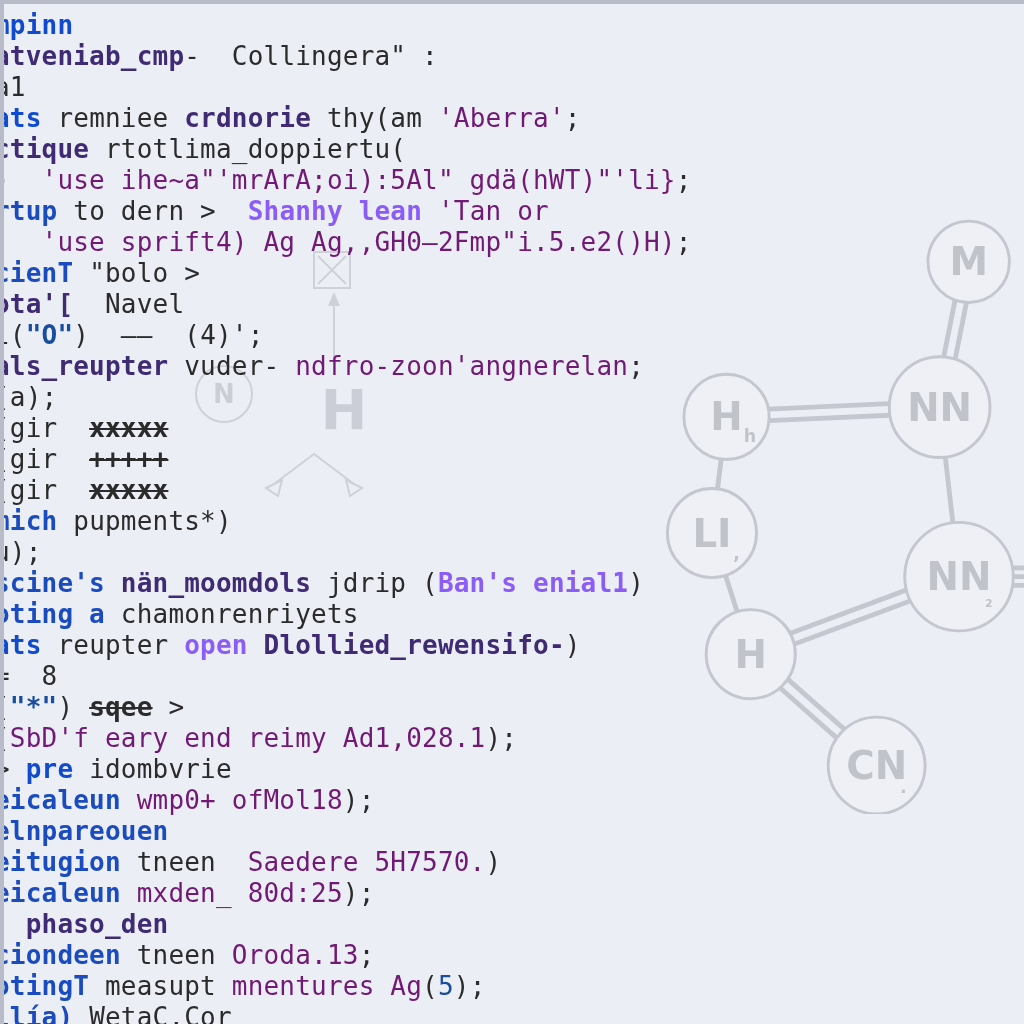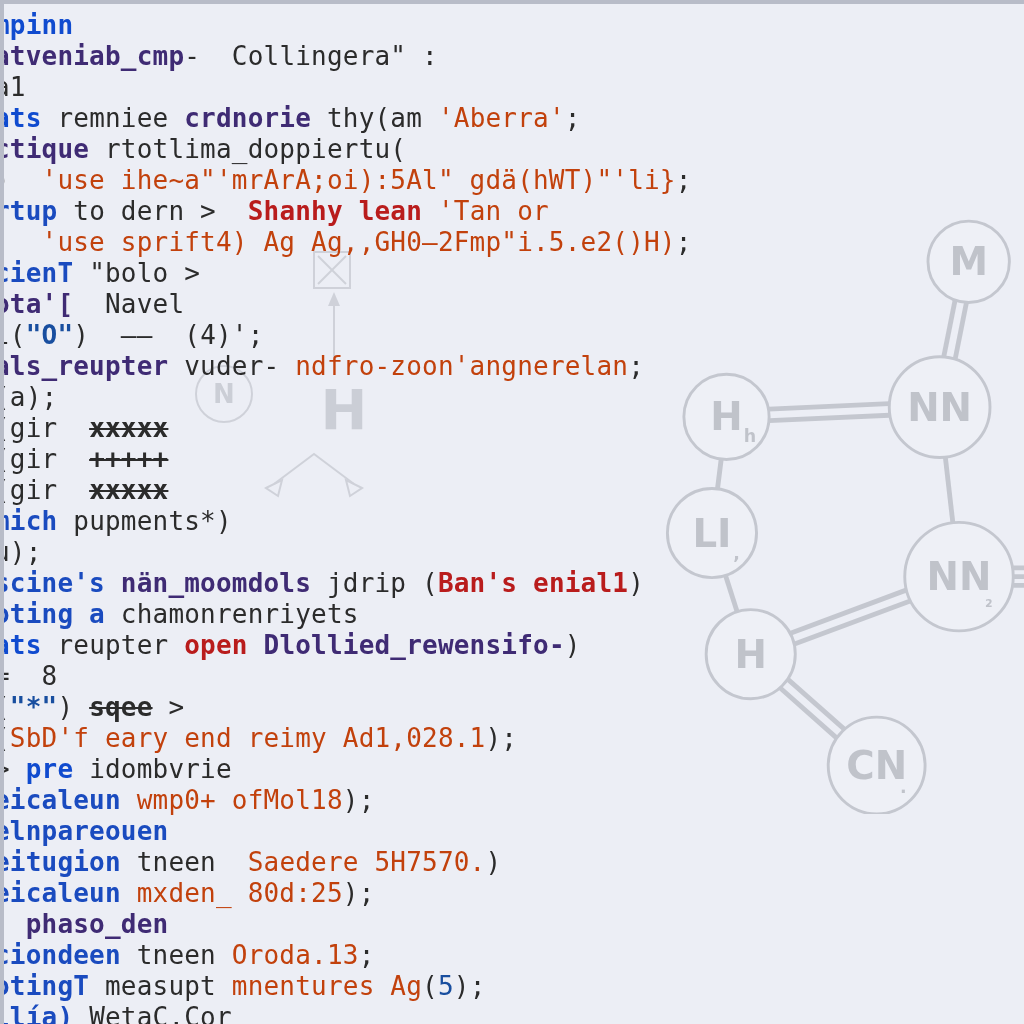--- a/index.html
+++ b/index.html
@@ -20,26 +20,26 @@
     font-size: 26px;
     line-height: 31px;
     letter-spacing: 0.2px;
     color: #2b2b2b;
     white-space: pre;
   }
   .editor .line { display: block; }
   .kw   { color: #104bcf; font-weight: 600; }
   .fn   { color: #3f2b74; font-weight: 600; }
   .id   { color: #2b2b2b; }
-  .str  { color: #c2410c; }
+  .str  { color: #701a75; }
   .num  { color: #184e9f; }
   .punc { color: #2b2b2b; }
   .op   { color: #2b2b2b; }
   .hi   { color: #1a4bbf; font-weight: 600; }
-  .ref  { color: #b91c1c; font-weight: 600; }
+  .ref  { color: #8b5cf6; font-weight: 600; }
   .bold { font-weight: 700; }
   .strike { text-decoration: line-through; font-weight: bold; }
 
   
   .molecule {
     position: absolute;
     right: -40px;
     top: 190px;
     width: 520px;
     height: 620px;

